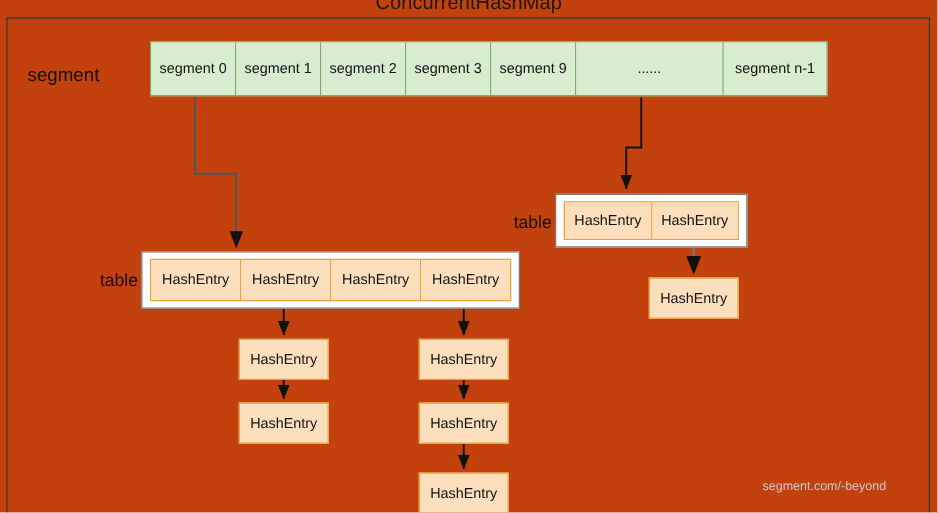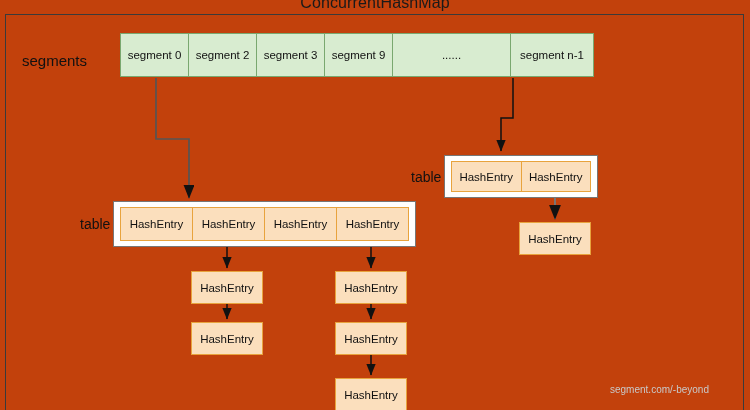--- a/index.html
+++ b/index.html
@@ -196,24 +196,25 @@
     </g>
     <g>
       <path d="M371,355 L371,375" fill="none" stroke="#111111" stroke-width="1.5" marker-end="url(#arrowDark)"></path>
     </g>
 
     <g>
       <path d="M555,193 L555,219" fill="none" stroke="#777777" stroke-width="1.9" marker-end="url(#arrowDark)"></path>
     </g>
   </svg>
 
-  <div class="side-label label-segments">segments</div>
+  <div class="side-label label-segments">segment</div>
 
   <div class="segments-row">
     <div class="segment-cell seg-w">segment 0</div>
+    <div class="segment-cell seg-w">segment 1</div>
     <div class="segment-cell seg-w">segment 2</div>
     <div class="segment-cell seg-w">segment 3</div>
     <div class="segment-cell seg-w">segment 9</div>
     <div class="segment-cell seg-w-wide">......</div>
     <div class="segment-cell seg-w-last">segment n-1</div>
   </div>
 
   <div class="side-label label-table-left">table</div>
   <div class="table-box left">
     <div class="entry-row">

